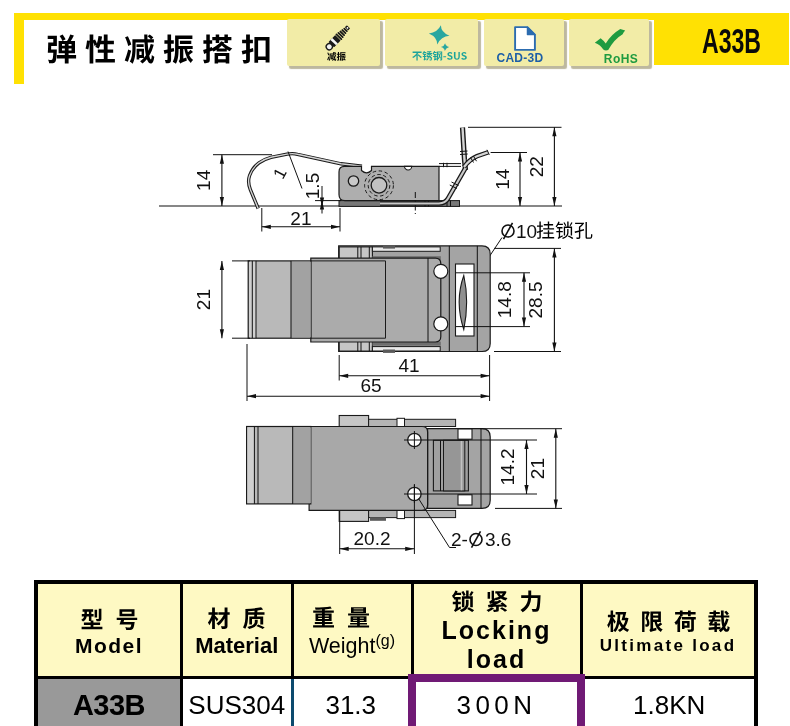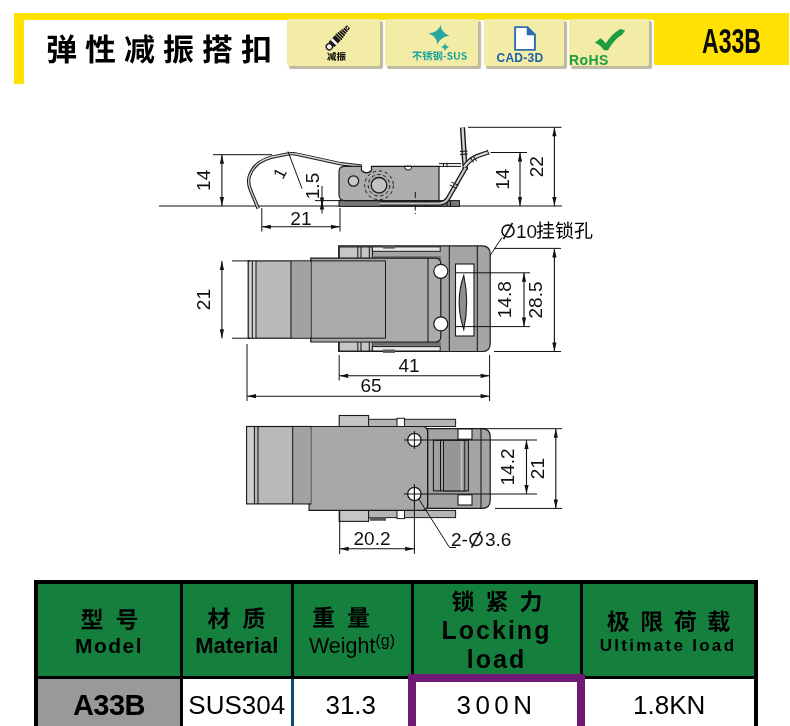--- a/index.html
+++ b/index.html
@@ -63,21 +63,21 @@
 </svg></div>
 
 <div class="abs" style="left:484px;top:51px;width:72px;text-align:center;font-size:12px;font-weight:bold;color:#1d5fa7;letter-spacing:.3px">CAD-3D</div>
 
 <div class="abs" style="left:568.8px;top:19.2px;width:80.2px;height:46.8px;background:#f2eca7;border-radius:2px;box-shadow:2.5px 2.5px 1px #bdb89f"></div>
 
 <div class="abs" style="left:593px;top:27px"><svg width="34" height="25" viewBox="0 0 38 28">
 <path d="M2 17.5 L8.5 12.5 Q12.5 15.5 14.2 18.5 Q20 8.5 30.5 2.2 L36 3.8 Q33.8 5.8 33.2 8.2 Q24 13.5 17 25.8 Q13.5 26.8 11.5 25.2 Q8.5 20 2 17.5 Z" fill="#1f9b40"></path>
 </svg></div>
 
-<div class="abs" style="left:569px;top:51.5px;width:104px;font-size:14px;font-weight:bold;color:#1f9b40;letter-spacing:.4px">RoHS</div>
+<div class="abs" style="left:569px;top:51.5px;width:104px;text-align:center;font-size:12px;font-weight:bold;color:#1f9b40;letter-spacing:.4px">RoHS</div>
 
 <div class="abs" style="left:653.7px;top:13px;width:135px;height:52px;background:#ffe103"></div>
 
 <div class="abs" style="left:664px;top:23.5px;width:135px;text-align:center;font-size:35px;line-height:33px;font-weight:bold;color:#0a0a0a;transform:scaleX(0.66)">A33B</div>
 
 <svg width="790" height="496" viewBox="0 80 790 496" style="position:absolute;left:0;top:80">
 <style>.dl{stroke:#111;stroke-width:1.1;fill:none}.el{stroke:#111;stroke-width:1;fill:none}.ol{stroke:#1a1a1a;stroke-width:1.2;fill:none}.dt{font-family:"Liberation Sans",sans-serif;fill:#111}</style>
 
 <line x1="159" y1="206" x2="562" y2="206" stroke="#111" stroke-width="1.2"></line>
 
@@ -311,21 +311,21 @@
 <table class="abs" style="left:34px;top:579.5px;width:721px;border-collapse:collapse;table-layout:fixed;border:4px solid #000;text-align:center" cellspacing="0">
 <colgroup>
       <col style="width:145.5px">
       <col style="width:110.5px">
       <col style="width:120px">
       <col style="width:169px">
       <col style="width:174.5px">
     </colgroup>
 
 <tbody>
-      <tr style="height:64.5px;background:#15803d">
+      <tr style="height:64.5px;background:#fef9c3">
 
 <td style="border:3px solid #000;padding:0">
 <svg width="143" height="30" viewBox="0 0 143 30">
             <g transform="translate(0,26)">
               <path transform="translate(42.5,0.0)" d="M14.1 -18.2V-10.4H16.6V-18.2ZM18.3 -19.3V-9.5C18.3 -9.2 18.2 -9.1 17.8 -9.1C17.5 -9.0 16.4 -9.0 15.3 -9.1C15.7 -8.4 16.0 -7.4 16.1 -6.7C17.8 -6.7 19.0 -6.7 19.8 -7.1C20.7 -7.5 20.9 -8.1 20.9 -9.4V-19.3ZM8.4 -16.3V-13.9H6.4V-16.3ZM3.4 -5.6V-3.1H10.1V-1.2H1.1V1.3H21.9V-1.2H12.9V-3.1H19.6V-5.6H12.9V-7.4H10.9V-11.5H13.1V-13.9H10.9V-16.3H12.6V-18.7H2.1V-16.3H3.9V-13.9H1.3V-11.5H3.6C3.3 -10.3 2.5 -9.2 0.8 -8.3C1.3 -7.9 2.2 -6.9 2.6 -6.4C4.9 -7.7 5.9 -9.5 6.2 -11.5H8.4V-7.0H10.1V-5.6Z M41.7 -16.3H51.1V-14.2H41.7ZM39.0 -18.7V-11.8H54.0V-18.7ZM36.2 -10.3V-7.9H40.5C40.1 -6.3 39.5 -4.8 39.0 -3.6H50.8C50.5 -2.0 50.2 -1.1 49.8 -0.7C49.5 -0.6 49.2 -0.5 48.7 -0.5C47.9 -0.5 46.2 -0.6 44.7 -0.7C45.2 0.0 45.6 1.1 45.7 1.9C47.3 2.0 48.8 2.0 49.7 2.0C50.7 1.9 51.5 1.7 52.2 1.1C53.0 0.3 53.6 -1.4 54.0 -5.0C54.1 -5.4 54.2 -6.1 54.2 -6.1H43.1L43.6 -7.9H56.7V-10.3Z" fill="#000"></path>
             </g>
           </svg>
 <div style="font-size:21px;font-weight:bold;letter-spacing:1.5px;margin-top:-2px">Model</div></td>
 
 <td style="border:3px solid #000;padding:0">

